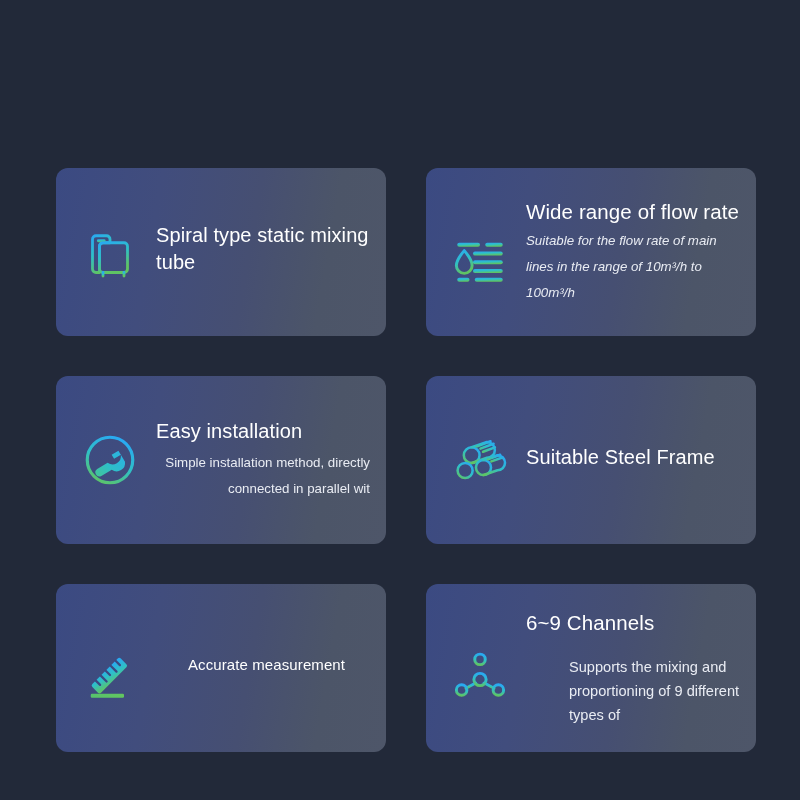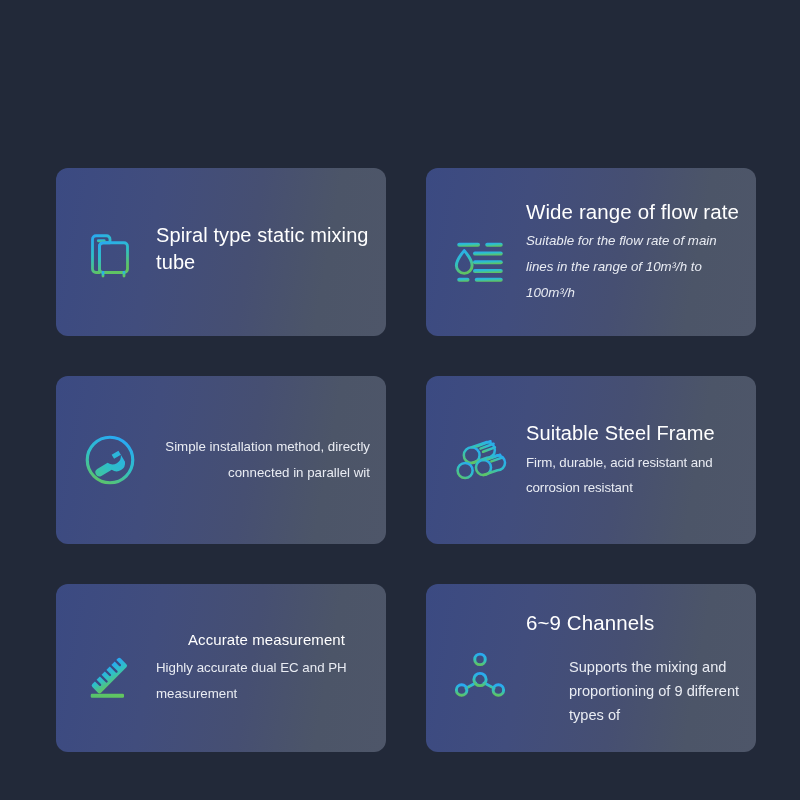--- a/index.html
+++ b/index.html
@@ -148,20 +148,21 @@
             <stop offset="0" stop-color="#2bb3e2"></stop>
             <stop offset="0.55" stop-color="#2ebfc7"></stop>
             <stop offset="1" stop-color="#42c39a"></stop>
           </linearGradient>
         </defs>
         <circle cx="32" cy="32" r="26" stroke="url(#g3)" stroke-width="3.6"></circle>
         <path d="M38.8 19.4 l-6.4 6.4 3.8 3.8 6.4 -6.4 a9.6 9.6 0 0 1 -12.5 12.5 l-9.8 9.8 a4.6 4.6 0 0 0 6.5 6.5 l9.8 -9.8 a9.6 9.6 0 0 0 12.5 -12.5 z" fill="url(#g3b)" transform="rotate(14 32 32)"></path>
       </svg>
     </div>
     <div class="card-body">
+      <div class="card-title">Easy installation</div>
       <div class="card-desc">Simple installation method, directly connected in parallel wit</div>
     </div>
   </div>
 
   <div class="feature-card card-4">
     <div class="card-icon">
       <svg viewBox="0 0 64 64" fill="none">
         <defs>
           <linearGradient id="g4" x1="0.8" y1="0" x2="0.1" y2="1">
             <stop offset="0" stop-color="#29a9f2"></stop>
@@ -178,21 +179,20 @@
           <path d="M36 32 a8.6 8.6 0 1 0 0 17.2 a8.6 8.6 0 1 0 0 -17.2 z"></path>
           <path d="M36 32 L52 26.6 a8.6 8.6 0 0 1 0 17.2 L36 49.2"></path>
           <path d="M41 31.2 L55 26 M45 33.6 L57.5 29.2"></path>
 
           <circle cx="15" cy="44" r="8.6"></circle>
         </g>
       </svg>
     </div>
     <div class="card-body">
       <div class="card-title">Suitable Steel Frame</div>
-      <div class="card-desc">Firm, durable, acid resistant and corrosion resistant</div>
     </div>
   </div>
 
   <div class="feature-card card-5">
     <div class="card-icon">
       <svg viewBox="0 0 64 64" fill="none">
         <defs>
           <linearGradient id="g5" x1="0.85" y1="0" x2="0.1" y2="1">
             <stop offset="0" stop-color="#29a9f2"></stop>
             <stop offset="0.5" stop-color="#2fc0c6"></stop>
@@ -211,21 +211,20 @@
             <path d="M33 22 v7"></path>
             <path d="M41 22 v9.5"></path>
             <path d="M49 22 v7"></path>
           </g>
         </g>
         <rect x="10" y="50" width="38" height="4.6" rx="1.4" fill="url(#g5b)"></rect>
       </svg>
     </div>
     <div class="card-body">
       <div class="card-title">Accurate measurement</div>
-      <div class="card-desc">Highly accurate dual EC and PH measurement</div>
     </div>
   </div>
 
   <div class="feature-card card-6">
     <div class="card-icon">
       <svg viewBox="0 0 64 64" fill="none">
         <defs>
           <linearGradient id="g6" x1="0.5" y1="0" x2="0.3" y2="1">
             <stop offset="0" stop-color="#29a9f2"></stop>
             <stop offset="0.5" stop-color="#2fc0c6"></stop>

